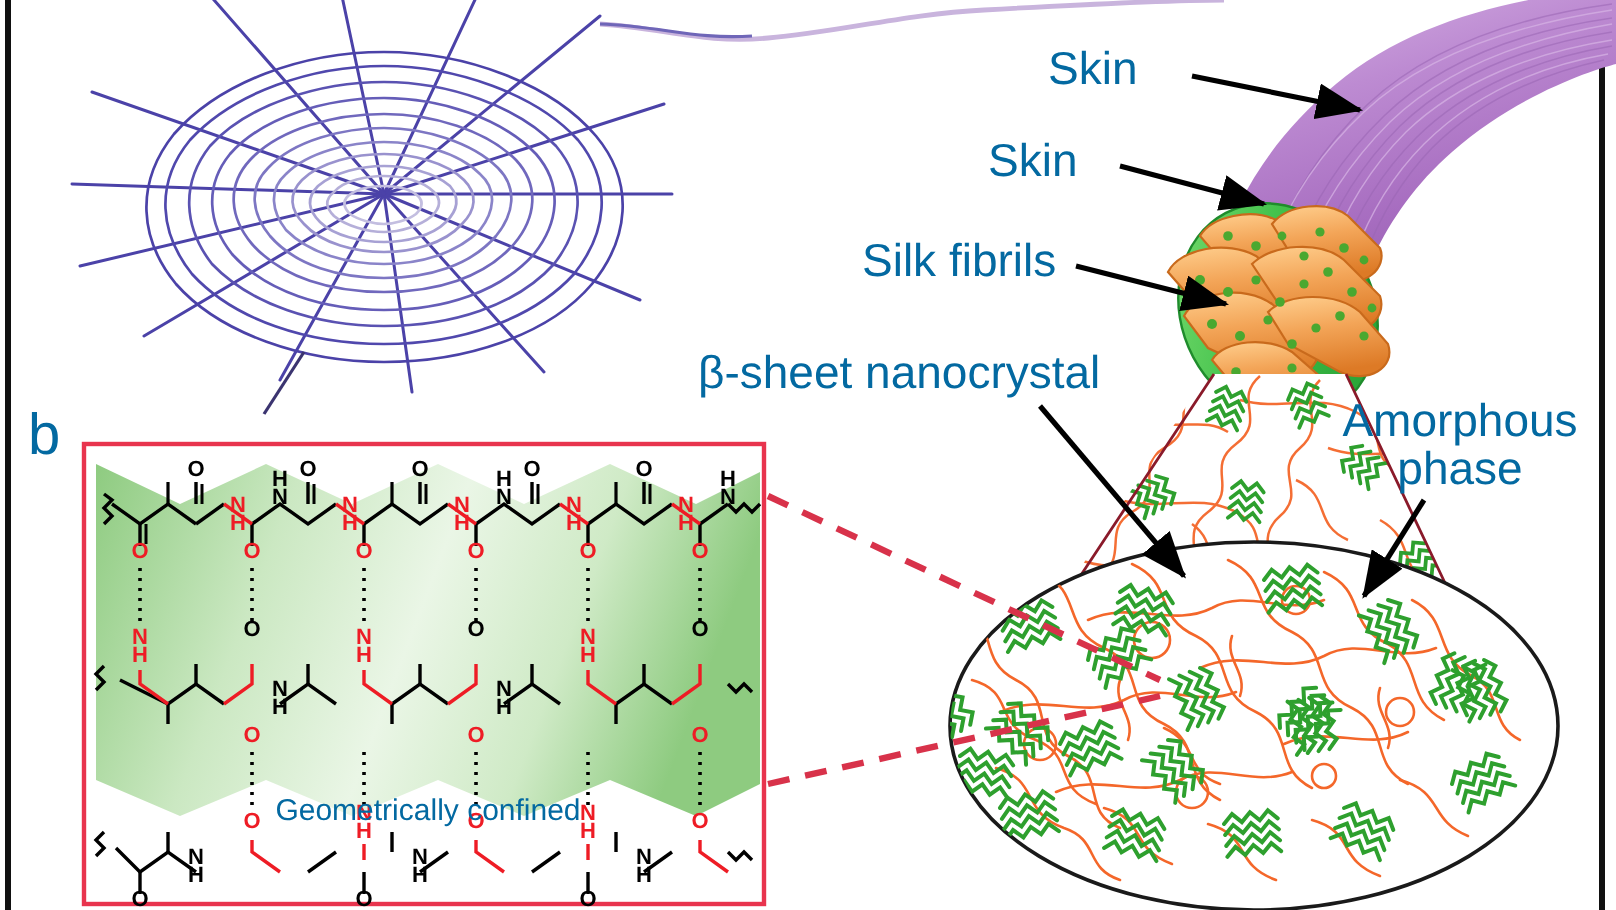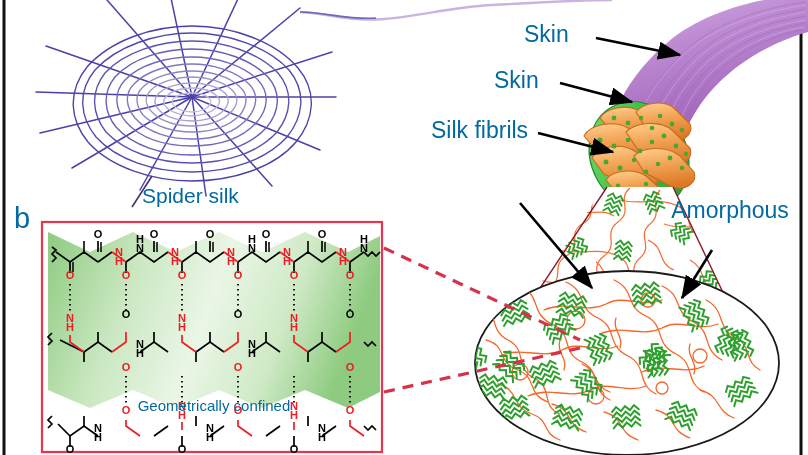--- a/index.html
+++ b/index.html
@@ -638,22 +638,23 @@
       <path d="M538,133 L613,152" stroke-width="2.6" marker-end="url(#ah)"></path>
       <path d="M520,203 L592,288" stroke-width="2.6" marker-end="url(#ah)"></path>
       <path d="M712,250 L682,298" stroke-width="2.6" marker-end="url(#ah)"></path>
       <path d="M132,207 L152,176" stroke-width="1.6" stroke="#3b3470"></path>
     </g>
   </svg>
 
   <div class="lbl" id="lbl-skin">Skin</div>
   <div class="lbl" id="lbl-core">Skin</div>
   <div class="lbl" id="lbl-fibrils">Silk fibrils</div>
+  <div class="lbl" id="lbl-beta">β-sheet nanocrystal</div>
   <div class="lbl ctr" id="lbl-amorph">
     <span>Amorphous</span><br>
+    <span>phase</span>
   </div>
-  <div class="lbl" id="lbl-spider">Spider silk</div>
   <div class="lbl" id="lbl-panelb">b</div>
   <div class="lbl ctr" id="lbl-hbond">
     <span>Geometrically confined</span><br>
   </div>
 
 </div>
 
 </body></html>

